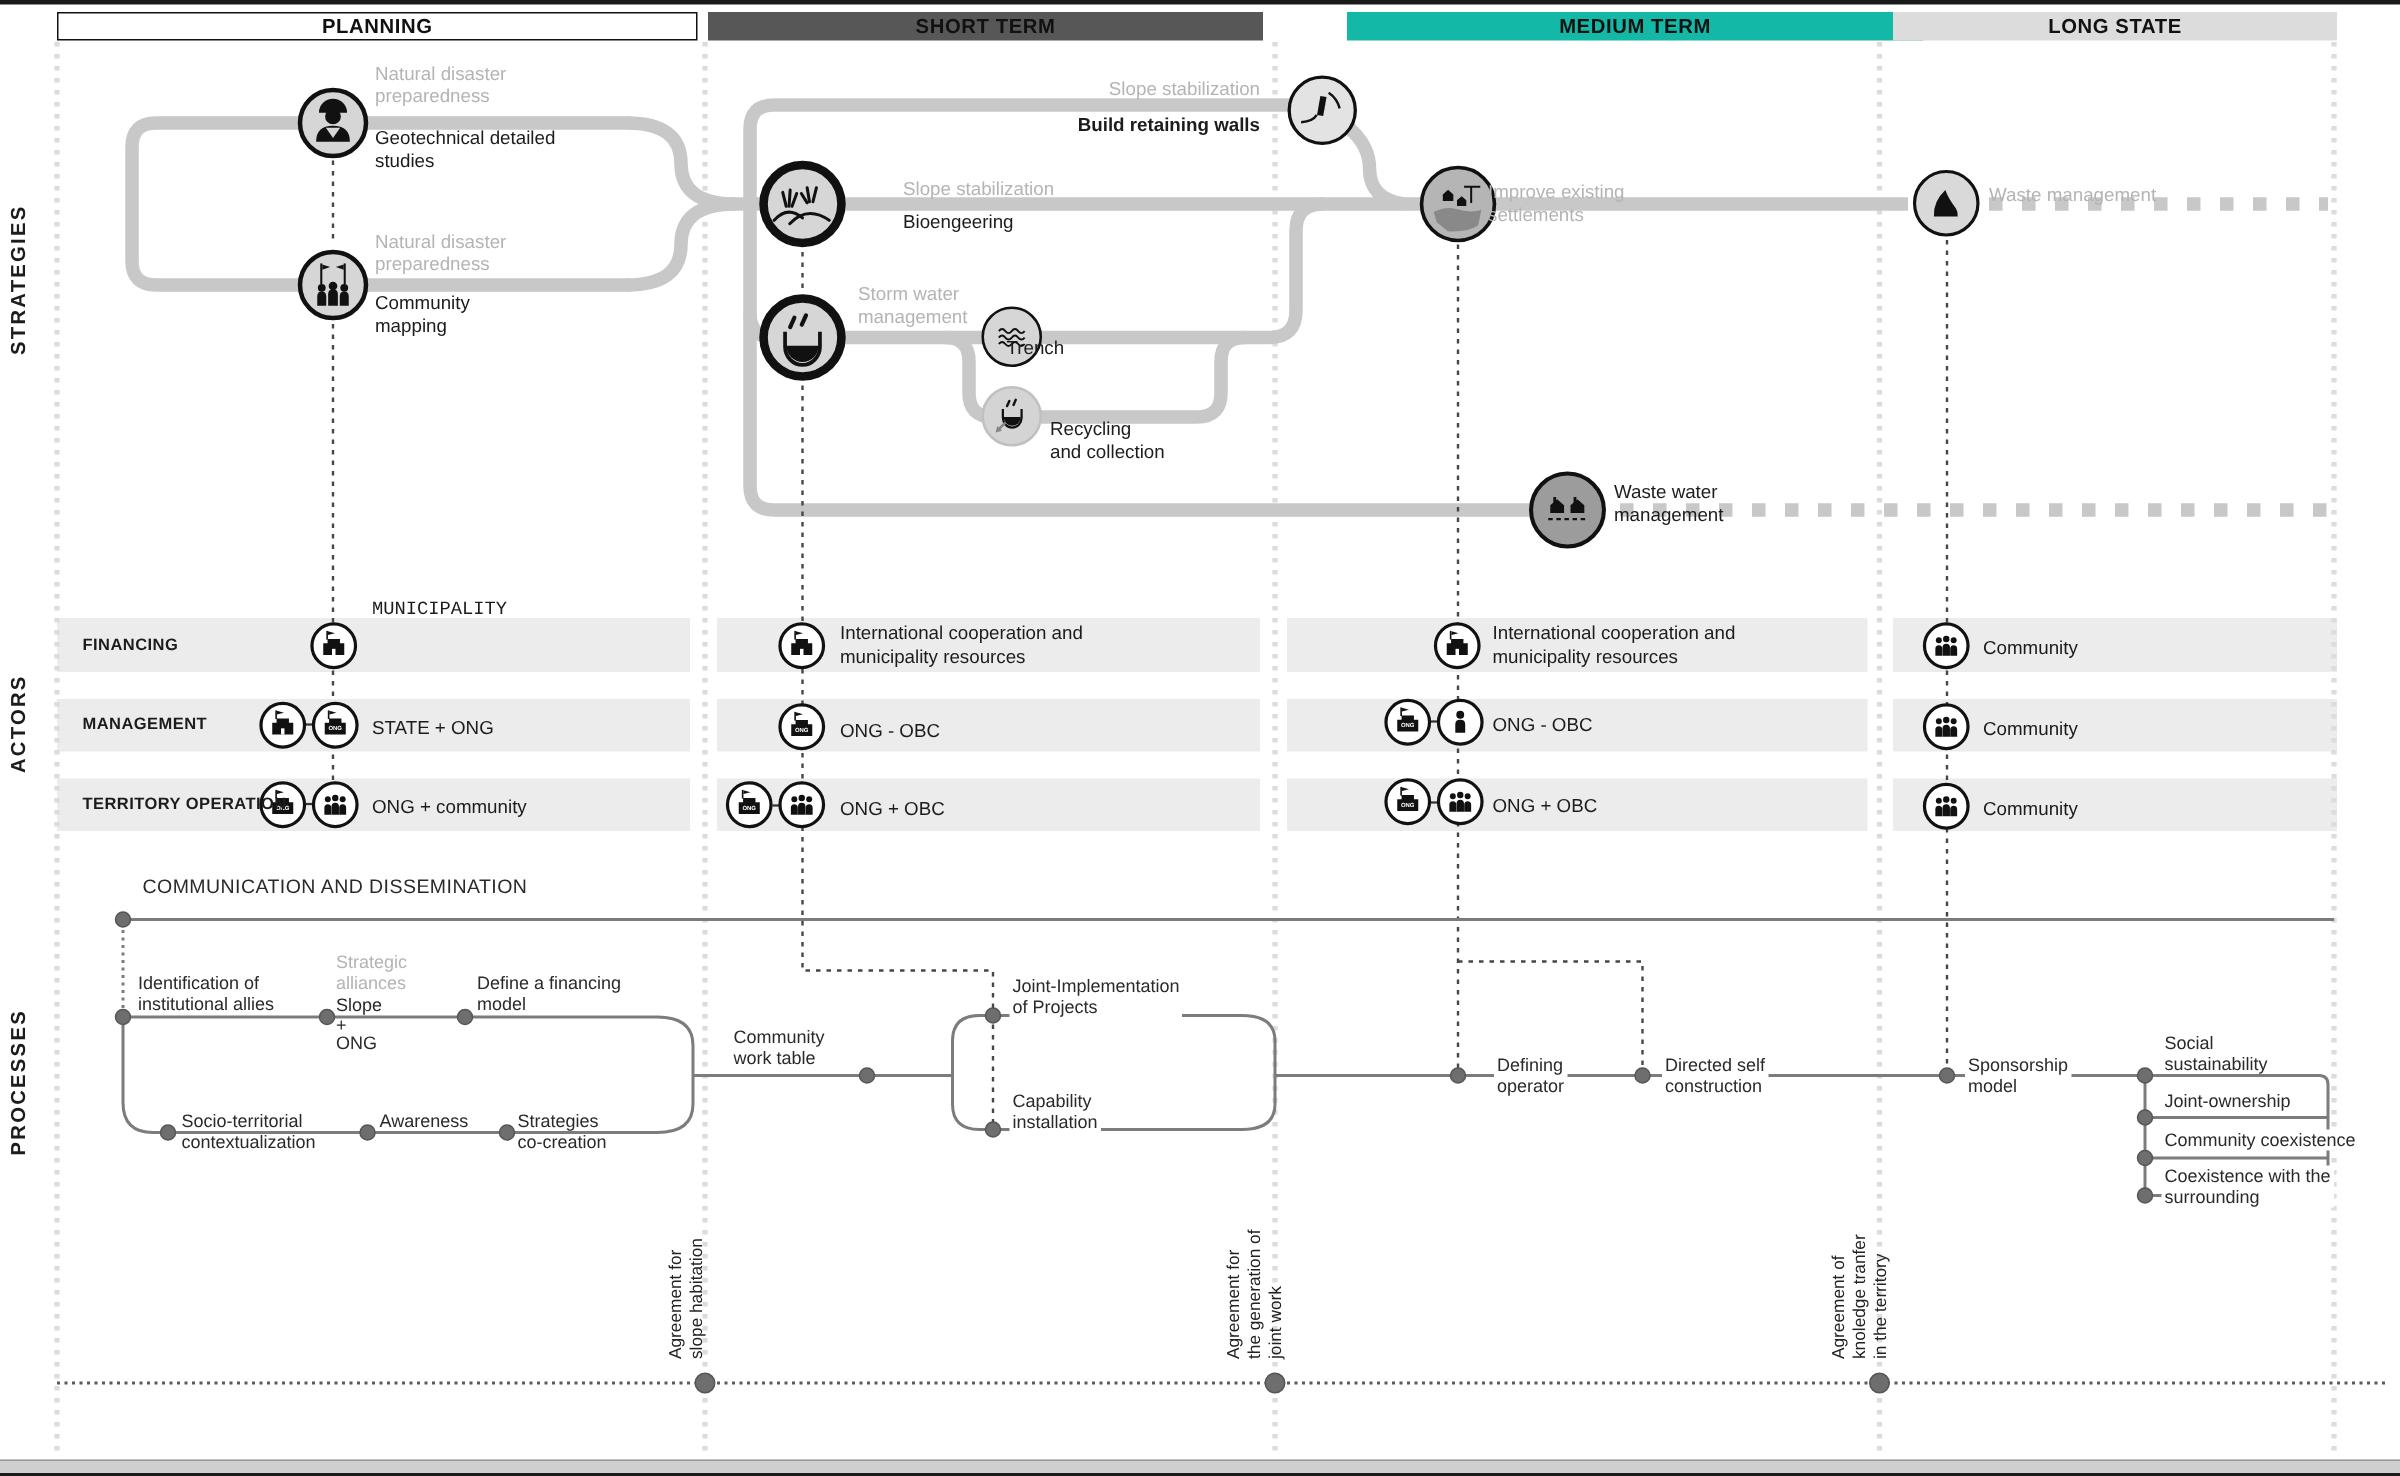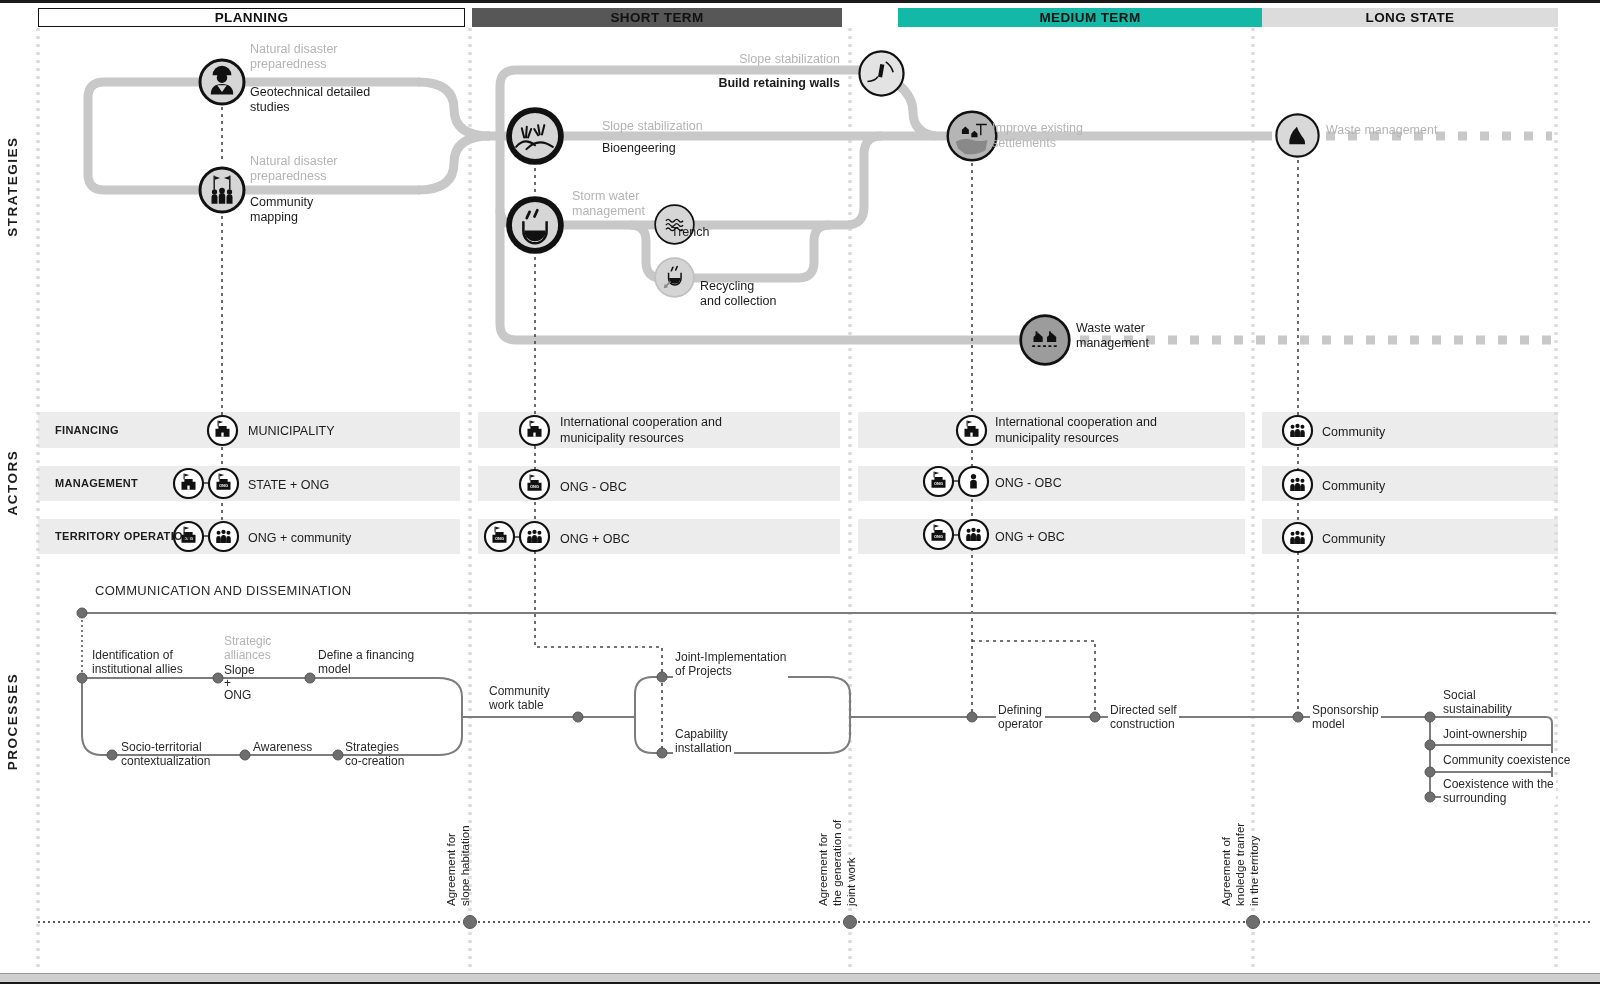--- a/index.html
+++ b/index.html
@@ -459,21 +459,21 @@
   <div class="lb gray" style="left:992px;top:121px;">Improve existing
 settlements</div>
   <div class="lb gray" style="left:1326px;top:123px;">Waste management</div>
   <div class="lb" style="left:1076px;top:321px;">Waste water
 management</div>
 
   <div class="rowlbl" style="left:55px;top:424px;">FINANCING</div>
   <div class="rowlbl" style="left:55px;top:477px;">MANAGEMENT</div>
   <div class="rowlbl" style="left:55px;top:530px;">TERRITORY OPERATION</div>
 
-  <div class="actxt" style="left:248px;top:423px;">MUNICIPALITY</div>
+  <div class="actxt" style="left:248px;top:398px;font-family:Liberation Mono, monospace;">MUNICIPALITY</div>
   <div class="actxt" style="left:248px;top:477px;">STATE + ONG</div>
   <div class="actxt" style="left:248px;top:530px;">ONG + community</div>
 
   <div class="actxt" style="left:560px;top:414px;">International cooperation and
 municipality resources</div>
   <div class="actxt" style="left:560px;top:479px;">ONG - OBC</div>
   <div class="actxt" style="left:560px;top:531px;">ONG + OBC</div>
 
   <div class="actxt" style="left:995px;top:414px;">International cooperation and
 municipality resources</div>

